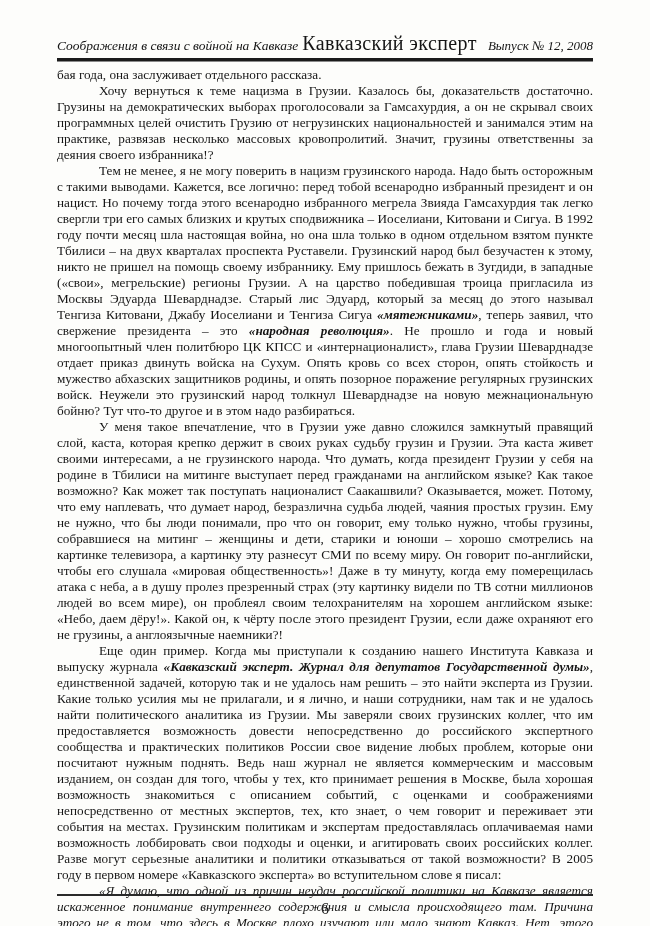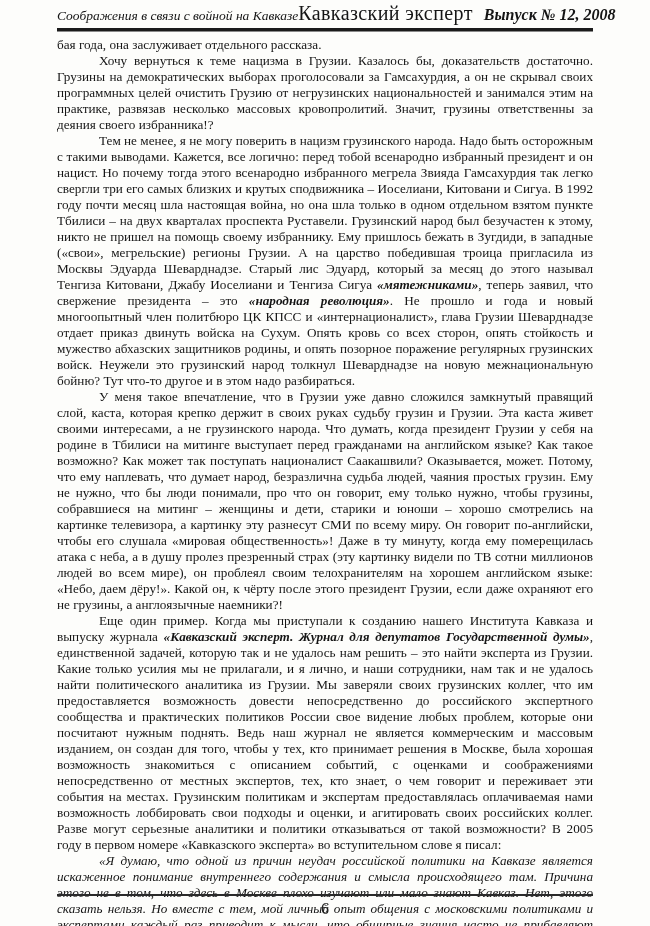--- a/index.html
+++ b/index.html
@@ -13,36 +13,36 @@
     font-family: "Liberation Serif", serif;
     box-sizing: border-box;
     padding: 0 57px;
     overflow: hidden;
   }
   .header {
     display: flex;
     justify-content: space-between;
     align-items: baseline;
     padding-top: 2px;
+    margin-top: 30px;
   }
   .running-title {
     font-style: italic;
     font-size: 13.5px;
     white-space: nowrap;
   }
   .header-right { white-space: nowrap; }
   .journal {
     font-size: 20px;
     letter-spacing: 0.4px;
   }
   .issue {
     font-style: italic;
-    font-size: 16px;
+    font-size: 13px;
     margin-left: 7px;
-    font-weight: bold;
   }
   .rule-top {
     margin-top: 3px;
     height: 3px;
     background: #1b1b1b;
     border-bottom: 1px solid #8a8a8a;
   }
   .body {
     margin-top: 5px;
     font-size: 13.2px;

